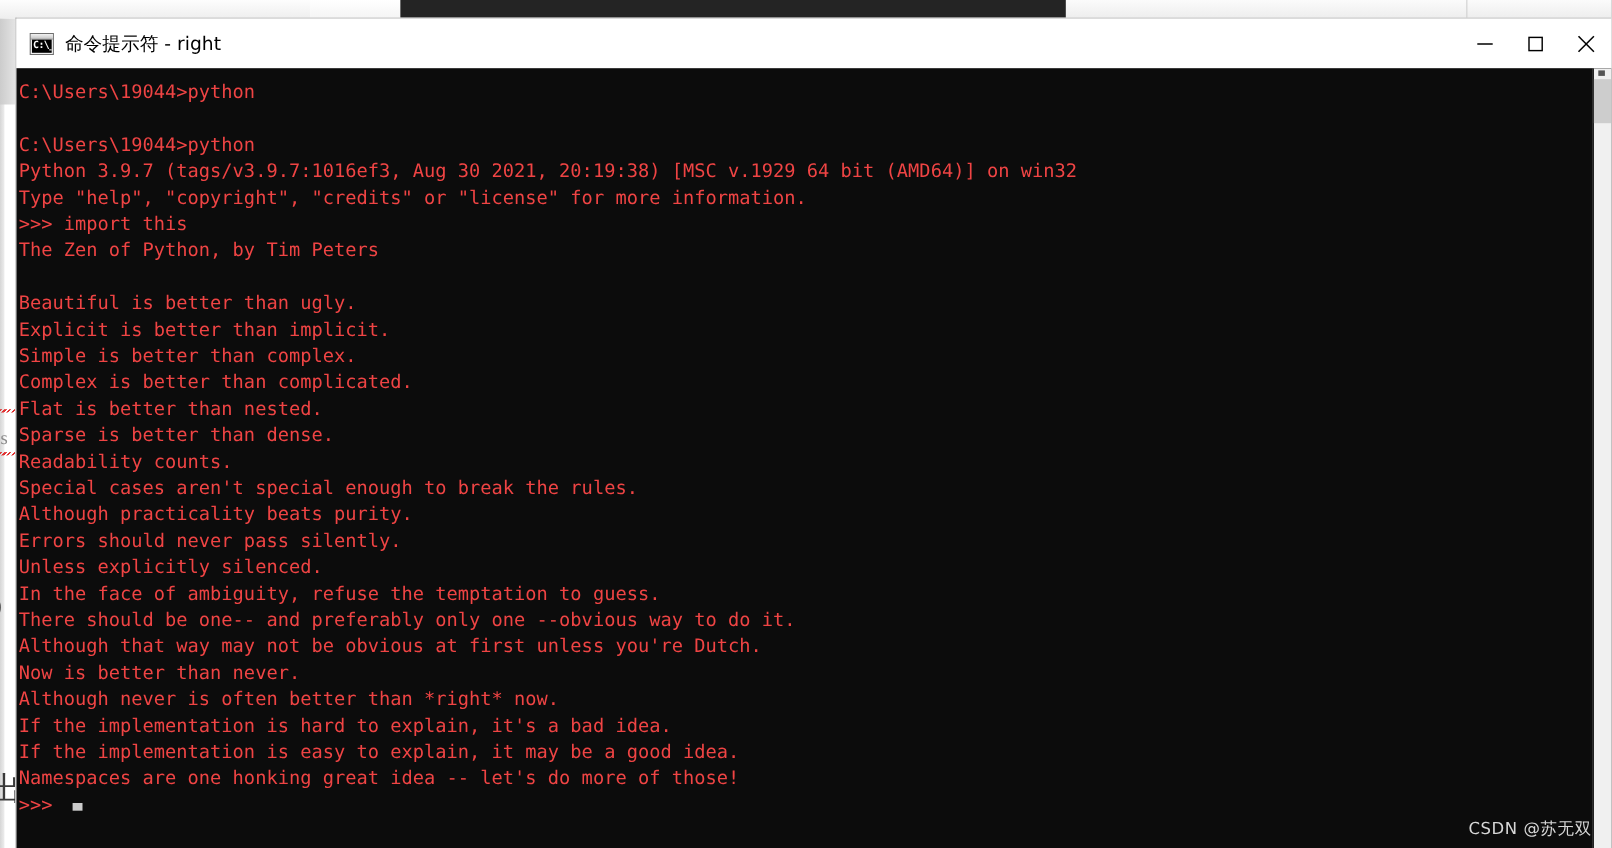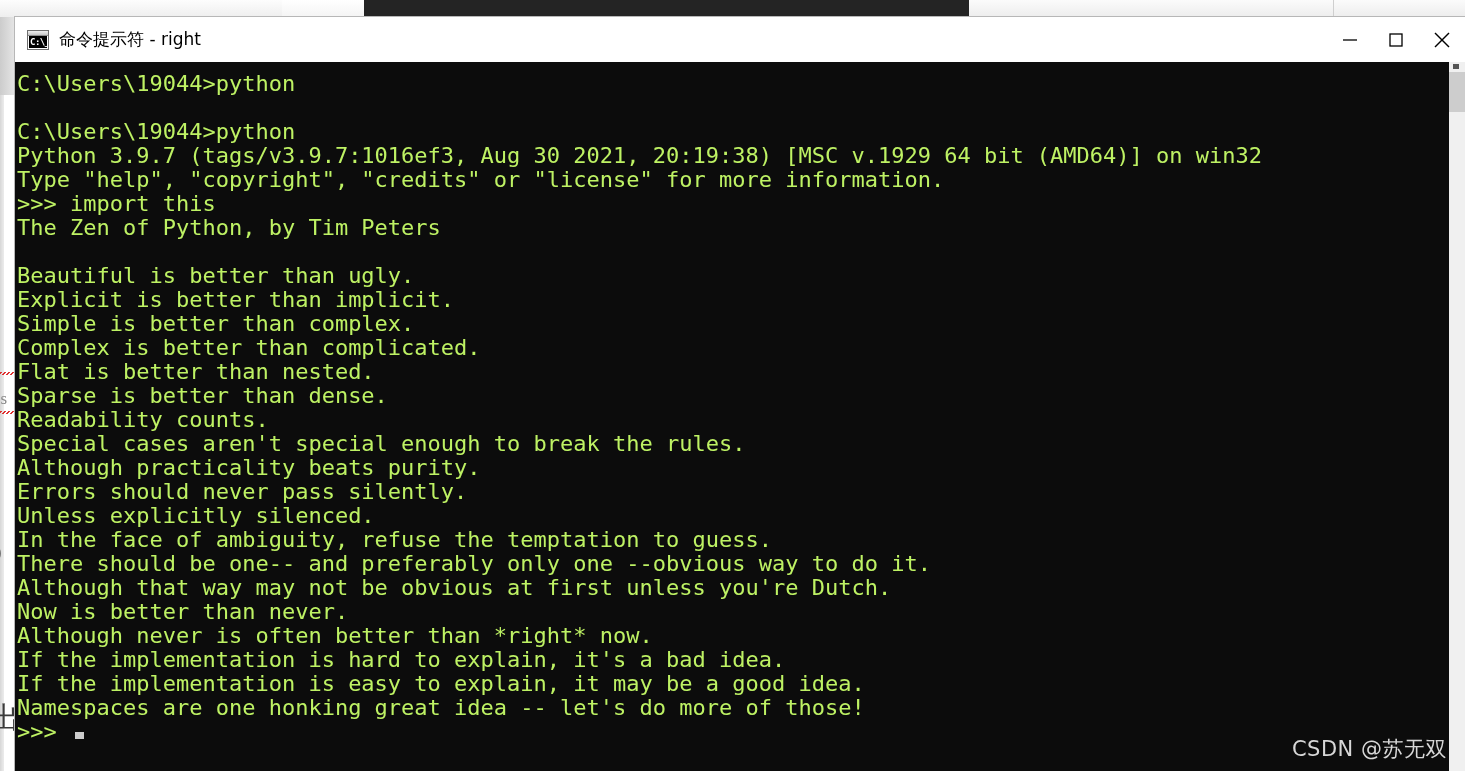--- a/index.html
+++ b/index.html
@@ -204,23 +204,23 @@
   .console-area {
     flex: 1 1 auto;
     display: flex;
     background: #0c0c0c;
     overflow: hidden;
     position: relative;
   }
 
   .console-text {
     flex: 1 1 auto;
-    color: #bef264;
+    color: #ef4444;
     font-family: "DejaVu Sans Mono", monospace;
-    font-size: 22px;
+    font-size: 17px;
     line-height: 24px;
     padding: 10px 0 0 2px;
     white-space: pre;
     overflow: hidden;
     letter-spacing: 0px;
     border-radius: 26px;
   }
   .console-text .line { height: 24px; }
   .console-text .line.blank { height: 24px; }
 
@@ -259,21 +259,21 @@
     background: #555555;
   }
 
   
   .watermark {
     position: absolute;
     right: 18px;
     bottom: 8px;
     color: #d7d7d7;
     font-family: "DejaVu Sans", sans-serif;
-    font-size: 21px;
+    font-size: 15px;
     letter-spacing: 0.5px;
     pointer-events: none;
     white-space: nowrap;
   }
 </style>
 </head>
 <body>
 
 <div id="root">
 

